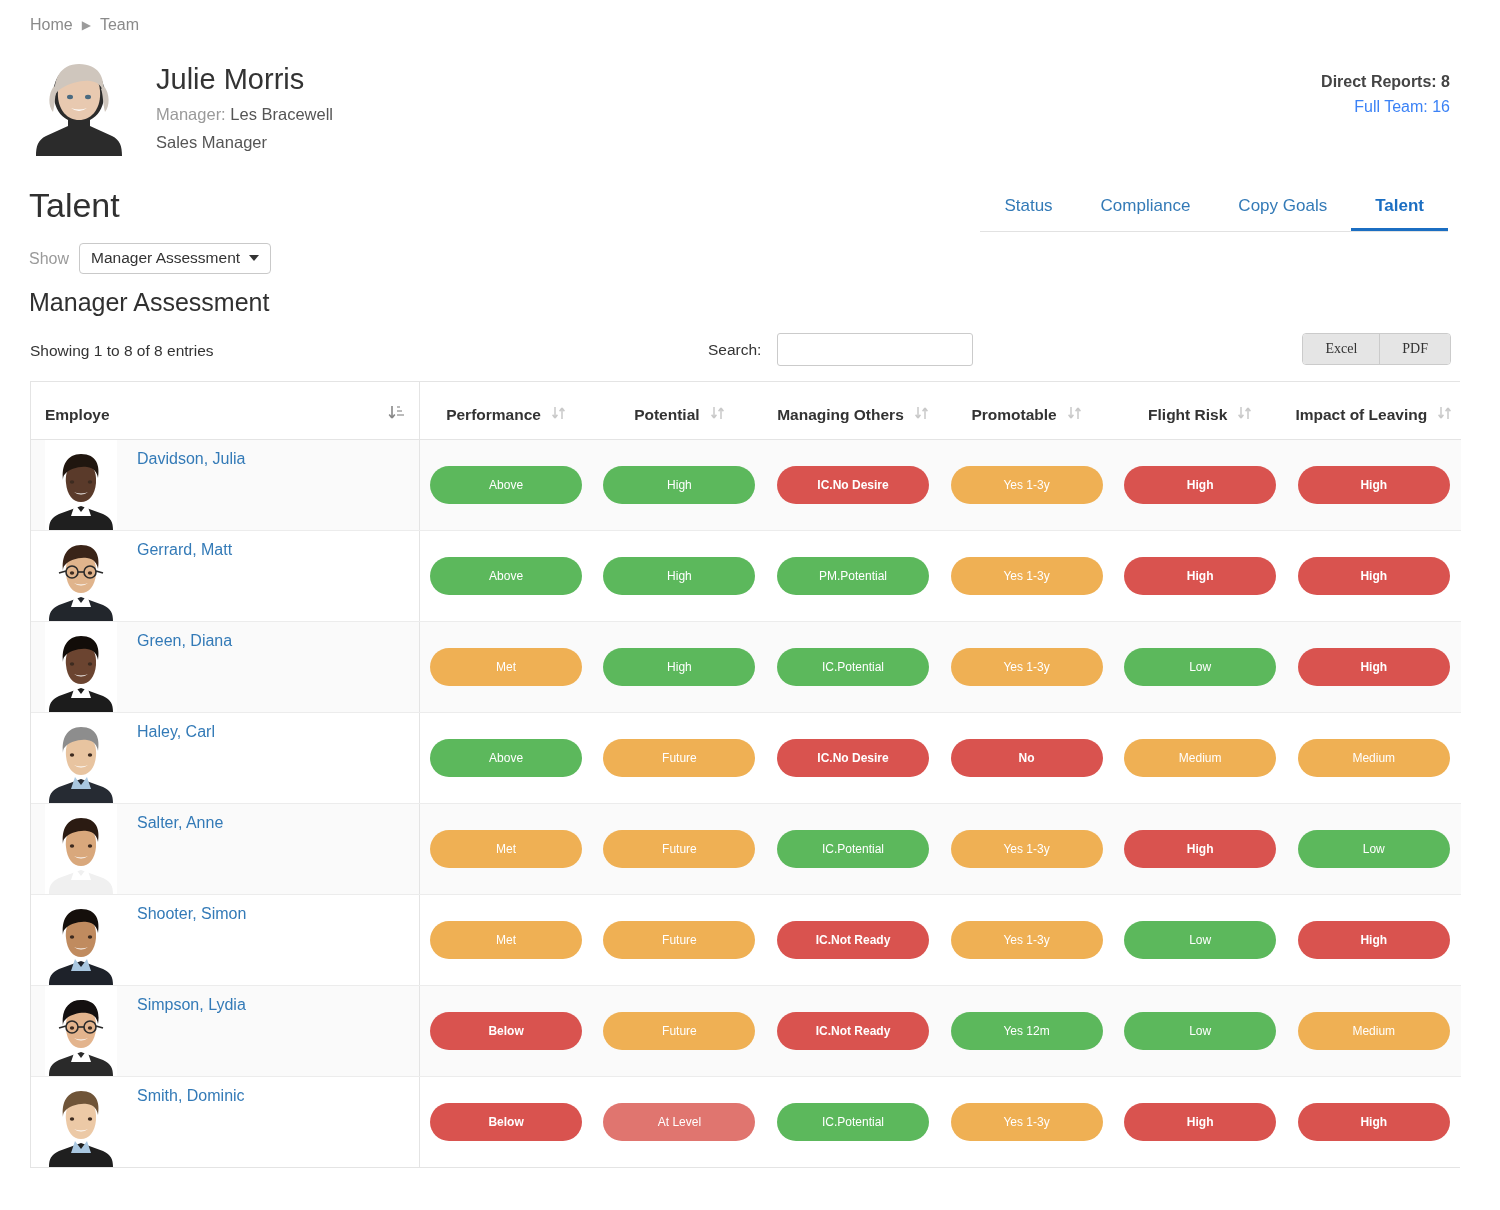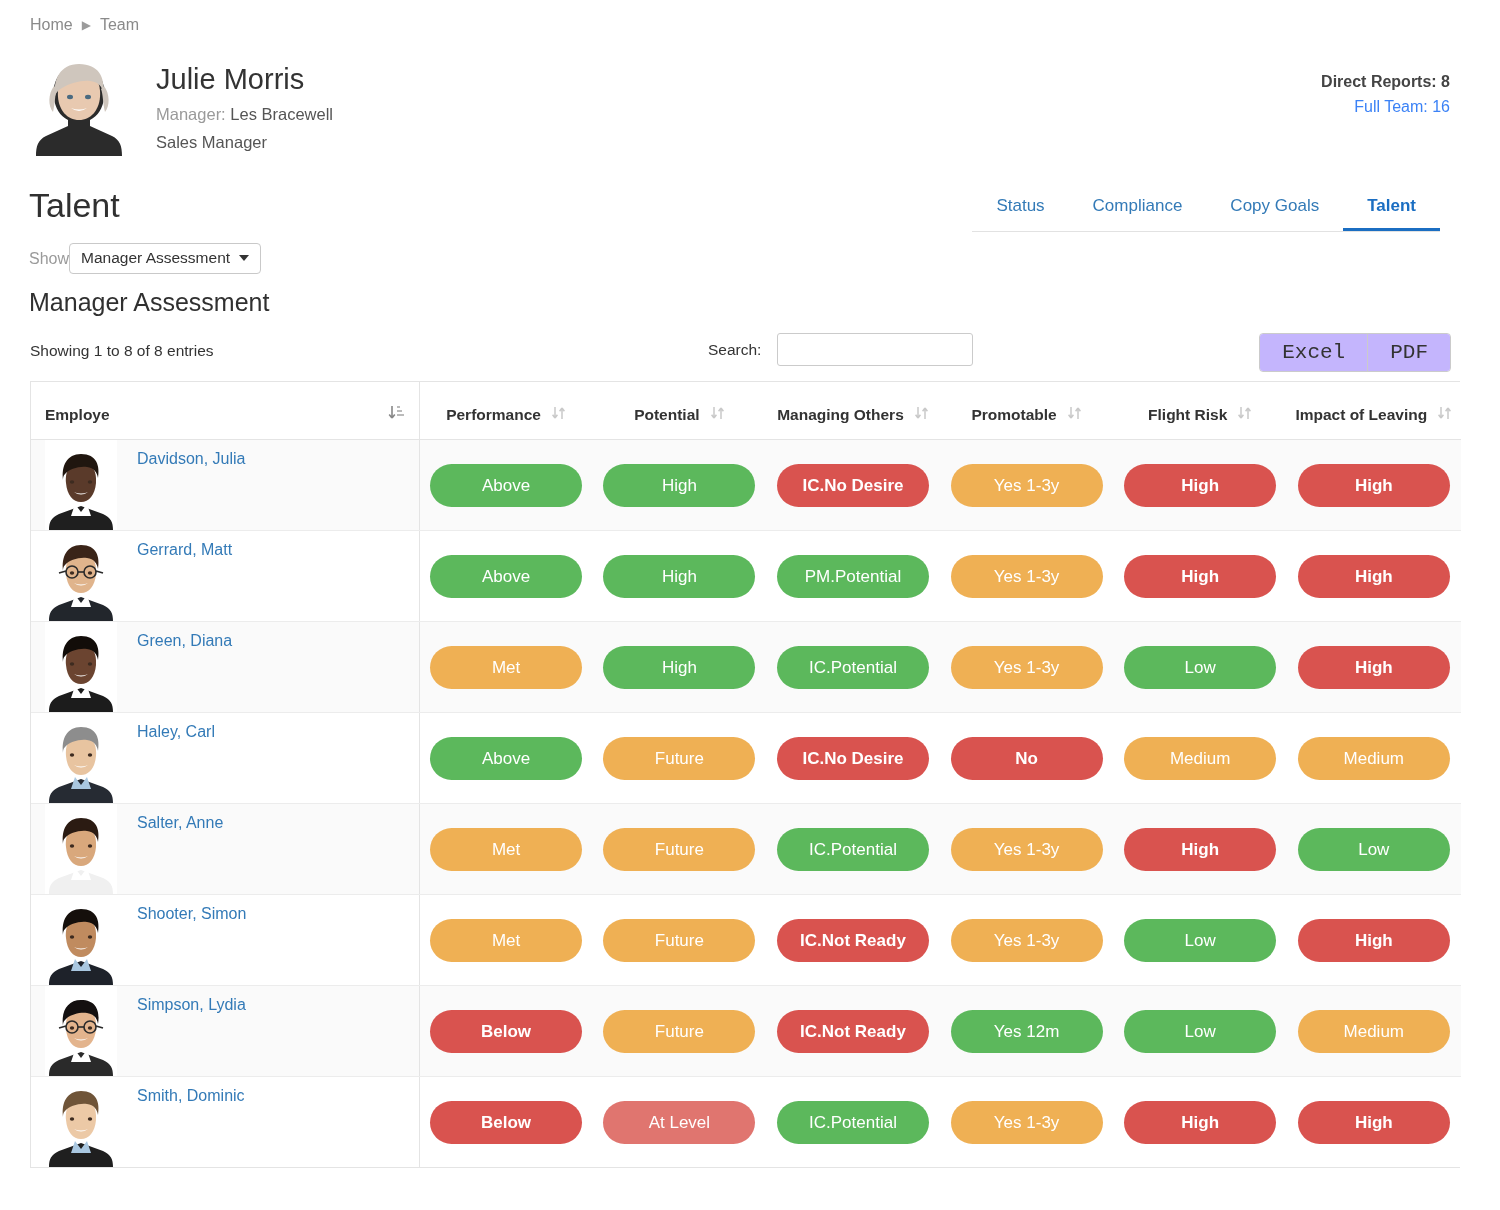--- a/index.html
+++ b/index.html
@@ -42,35 +42,35 @@
   }
   .team-counts .direct { font-size: 16px; font-weight: bold; color: #444444; }
   .team-counts .full { font-size: 16px; color: #3b82f6; }
 
   
   .sec-title {
     position: absolute; left: 29px; top: 188px;
     font-size: 34px; font-weight: 400; color: #303030; line-height: 1;
   }
   .tabs {
-    position: absolute; right: 48px; top: 192px;
+    position: absolute; right: 40px; top: 192px;
     display: flex; align-items: flex-end; gap: 0px;
     border-bottom: 1px solid #e2e2e2;
     padding-bottom: 0;
   }
   .tab {
     font-size: 17px; color: #337ab7; padding: 4px 24px 12px 24px;
     border-bottom: 3px solid transparent; cursor: pointer; white-space: nowrap;
   }
   .tab.active { color: #1b6ec2; font-weight: bold; border-bottom-color: #1b6ec2; }
 
   
   .show-row {
     position: absolute; left: 29px; top: 243px;
-    display: flex; align-items: center; 
+    display: flex; align-items: center; gap: 10px;
   }
   .show-label { font-size: 16px; color: #9a9a9a; }
   .show-select {
     border: 1px solid #c9c9c9; border-radius: 4px; background: #ffffff;
     font-size: 15.5px; color: #333333; padding: 5px 11px 6px 11px;
     display: flex; align-items: center; gap: 9px; cursor: pointer;
   }
   .caret {
     width: 0; height: 0; border-left: 5px solid transparent;
     border-right: 5px solid transparent; border-top: 6px solid #333333;
@@ -94,23 +94,23 @@
   .search-input {
     width: 196px; height: 33px; border: 1px solid #cbcbcb; border-radius: 3px;
     background: #ffffff; font-size: 14px; padding: 0 8px;
     font-family: "Liberation Sans", sans-serif; color: #333333;
   }
   .btn-group {
     position: absolute; right: 37px; top: 333px; display: flex;
     border: 1px solid #cbcbcb; border-radius: 4px; overflow: hidden; background:#fff;
   }
   .btn-group .btn {
-    font-size: 21px; color: #333333; padding: 7px 22px; background: #c4b5fd;
+    font-size: 14px; color: #333333; padding: 7px 22px; background: #e5e5e5;
     cursor: pointer; border: none;
-    font-family: Liberation Mono, monospace;
+    font-family: Liberation Serif, serif;
   }
   .btn-group .btn + .btn { border-left: 1px solid #cbcbcb; }
 
   
   .tbl-wrap {
     position: absolute; left: 30px; top: 381px; width: 1430px;
     border: 1px solid #e4e4e4; background: #ffffff;
   }
   table.dt { width: 100%; border-collapse: collapse; table-layout: fixed; }
   table.dt thead th {
@@ -145,21 +145,21 @@
     width: 72px; height: 90px; flex: none; overflow: hidden; position: relative;
     background: #ffffff;
   }
   .emp-name {
     font-size: 16px; color: #337ab7; margin-left: 20px; padding-top: 10px;
     cursor: pointer; white-space: nowrap;
   }
   td.cell-val { text-align: center; }
   .pill {
     display: inline-block; min-width: 152px; padding: 13px 8px;
-    border-radius: 26px; color: #ffffff; font-size: 17px; line-height: 1;
+    border-radius: 26px; color: #ffffff; font-size: 12px; line-height: 1;
     text-align: center; white-space: nowrap;
   }
   .pill.green { background: #5cb85c; }
   .pill.orange { background: #efb054; }
   .pill.red { background: #d9534f; font-weight: bold; }
   .pill.lightred { background: #e0756f; }
 </style>
 </head>
 <body>
 

